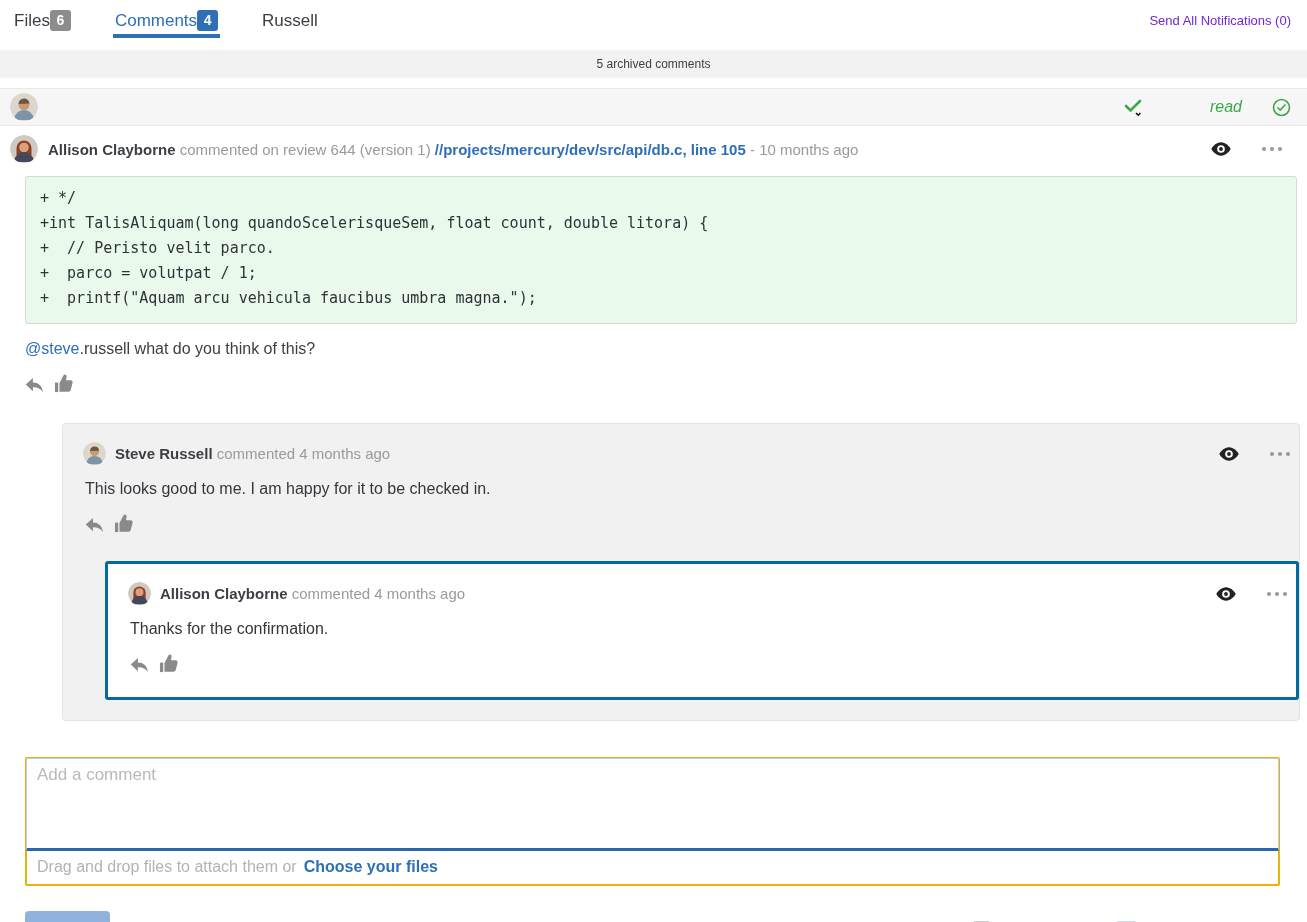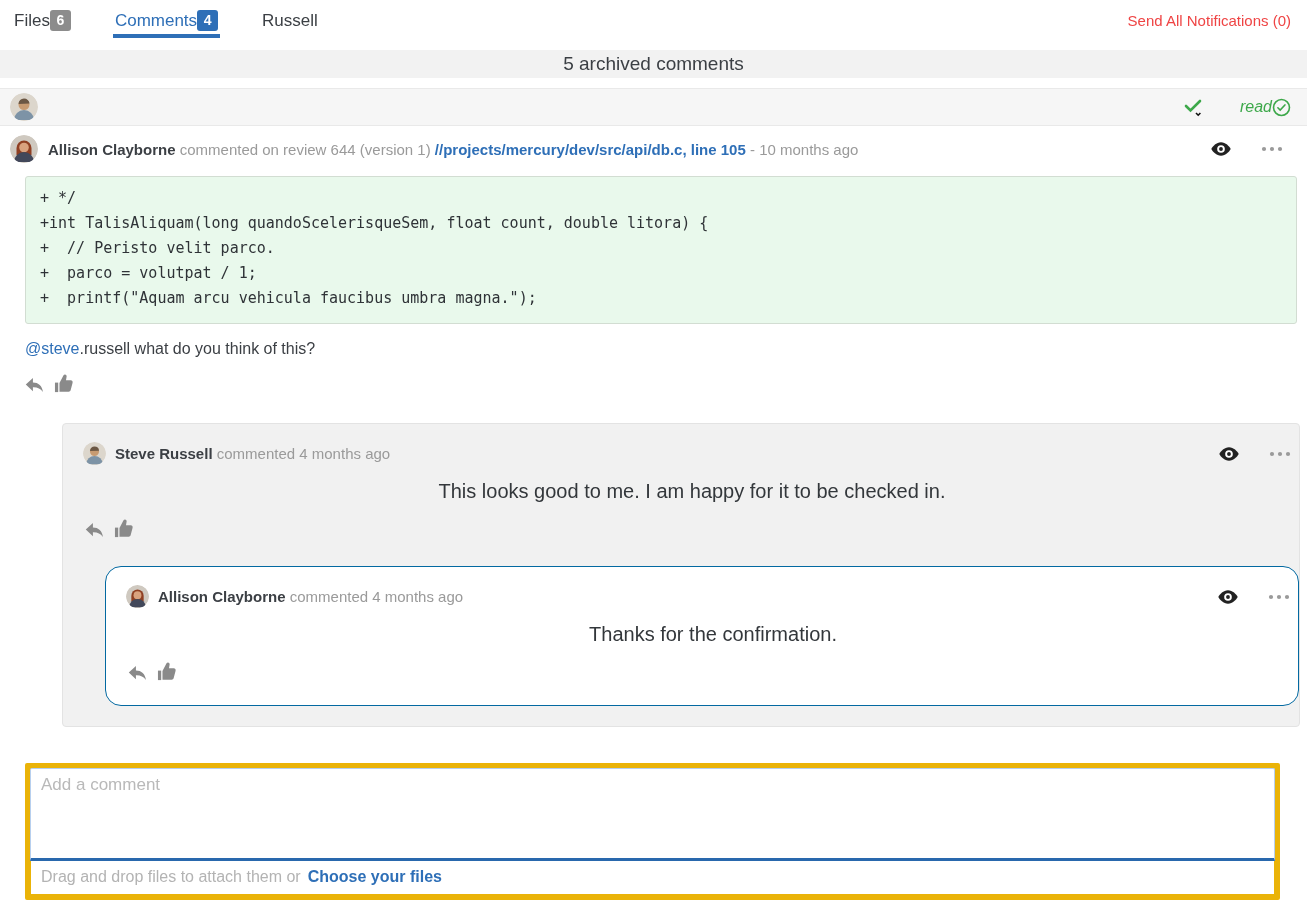--- a/index.html
+++ b/index.html
@@ -10,64 +10,64 @@
   .tabbar { display:flex; align-items:center; padding:7px 16px 0 14px; height:34px; }
   .tab { position:relative; display:inline-flex; align-items:center; gap:0;
     font-size:17px; margin-right:44px; cursor:pointer; }
   .badge { display:inline-block; min-width:21px; height:21px; line-height:21px;
     text-align:center; border-radius:3px; font-size:14px; font-weight:bold; color:#fff; padding:0 4px;}
   .badge-gray { background:#8c8c8c; }
   .badge-blue { background:#2e6fb7; }
   .tab.active { color:#2e6fb7; }
   .tab.active::after { content:""; position:absolute; left:-2px; right:-2px; bottom:-7px;
     height:4px; background:#2e6fb7; }
-  .send-all { margin-left:auto; color:#ef4444; font-size:15px; cursor:pointer; }
+  .send-all { margin-left:auto; color:#6d28d9; font-size:13px; cursor:pointer; }
 
   
   .archived { margin-top:16px; background:#f2f2f2; height:28px; display:flex;
-    align-items:center; justify-content:center; font-size:19px; }
+    align-items:center; justify-content:center; font-size:12px; }
 
   
   .throw { display:flex; align-items:center; padding:0 16px 0 10px; }
   .throw.collapsed { margin-top:10px; height:38px; background:#f6f6f6;
     border-top:1px solid #e9e9e9; border-bottom:1px solid #e9e9e9; }
   .throw.expanded { height:46px; background:#fff; }
   .avatar { width:28px; height:28px; border-radius:50%; overflow:hidden; flex:0 0 auto; }
   .avatar svg { display:block; width:100%; height:100%; }
   .avatar.small { width:23px; height:23px; }
   .tmeta { margin-left:10px; font-size:15px; color:#9a9a9a; white-space:nowrap; }
   .tname { font-weight:bold; color:#3b3f44; }
   .tlink { font-weight:bold; color:#2e6fb7; cursor:pointer; }
-  .thr-right { margin-left:auto; display:flex; align-items:center; gap:0; }
+  .thr-right { margin-left:auto; display:flex; align-items:center; gap:30px; }
   .read-label { color:#3da84a; font-style:italic; font-size:16px; }
   .iconbtn { display:inline-flex; align-items:center; cursor:pointer; }
 
   
   .codeblock { margin:4px 10px 0 25px; background:#e9f9ec; border:1px solid #d2ddd2;
     border-radius:3px; padding:9px 14px 12px; }
   .codeblock pre { font-family:"DejaVu Sans Mono", monospace; font-size:15px;
     line-height:25px; color:#2f3337; white-space:pre; }
 
   
   .mention-line { margin:16px 25px 0; font-size:16px; }
   .mention { color:#2e6fb7; cursor:pointer; }
   .actions { display:flex; align-items:flex-end; gap:10px; margin:16px 25px 0; }
   .actions svg { cursor:pointer; }
 
   
   .reply-wrap { margin:26px 7px 0 62px; background:#f1f1f1; border:1px solid #e3e3e3;
     border-radius:4px; padding:18px 0 20px 20px; }
   .reply-head { display:flex; align-items:center; padding-right:2px; }
   .reply-head .tmeta { margin-left:9px; }
-  .reply-body { font-size:20px; margin:15px 0 0 2px; color:#33373b;text-align:center; }
-  .reply-card { margin:24px 0 0 22px; background:#fff; border:1px solid #0369a1;
-    border-radius:16px; padding:18px 0 20px 20px; }
-
-  
-  .composer { margin:36px 27px 8px 25px; border:6px solid #eab308; border-radius:2px; }
+  .reply-body { font-size:16px; margin:15px 0 0 2px; color:#33373b; }
+  .reply-card { margin:24px 0 0 22px; background:#fff; border:3px solid #0369a1;
+    border-radius:3px; padding:18px 0 20px 20px; }
+
+  
+  .composer { margin:36px 27px 8px 25px; border:2px solid #eab308; border-radius:2px; }
   .composer-text { position:relative; margin:-1px -1px 0 -1px; border:1px solid #b7cfee;
     border-bottom:3px solid #2968ad; border-radius:2px 2px 0 0; background:#fff; height:93px; }
   .composer-text textarea { width:100%; height:100%; border:none; outline:none; resize:none;
     font-family:"Liberation Sans", sans-serif; font-size:17px; color:#3b3f44;
     padding:6px 10px; background:transparent; }
   .composer-text textarea::placeholder { color:#b9b9b9; }
   .attach-row { display:flex; align-items:center; gap:7px; padding:7px 10px 8px; font-size:16px; }
   .attach-hint { color:#b3b3b3; }
   .choose-files { color:#2e6fb7; font-weight:bold; cursor:pointer; }
 

